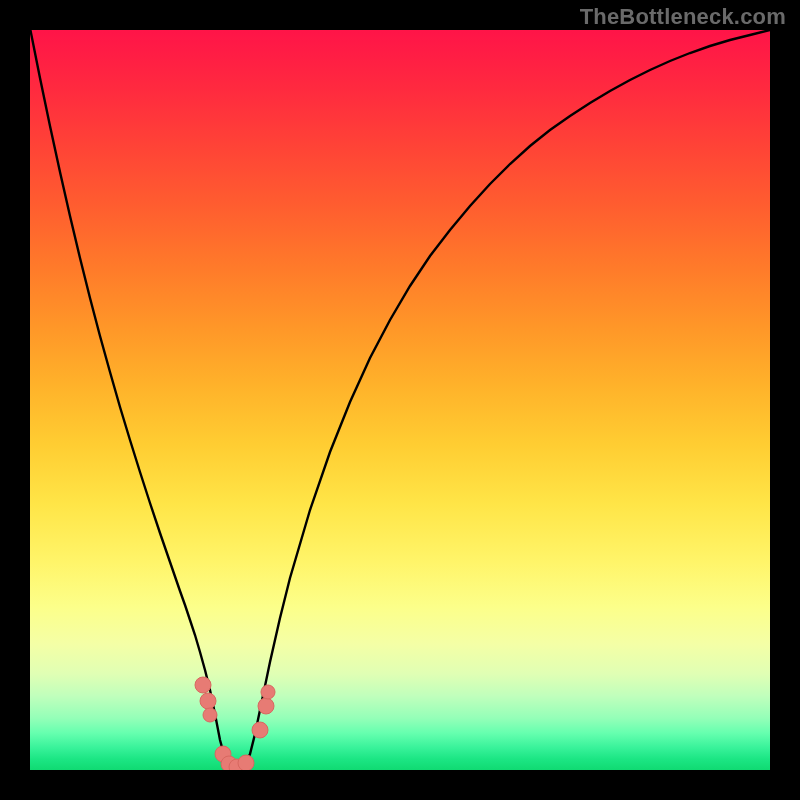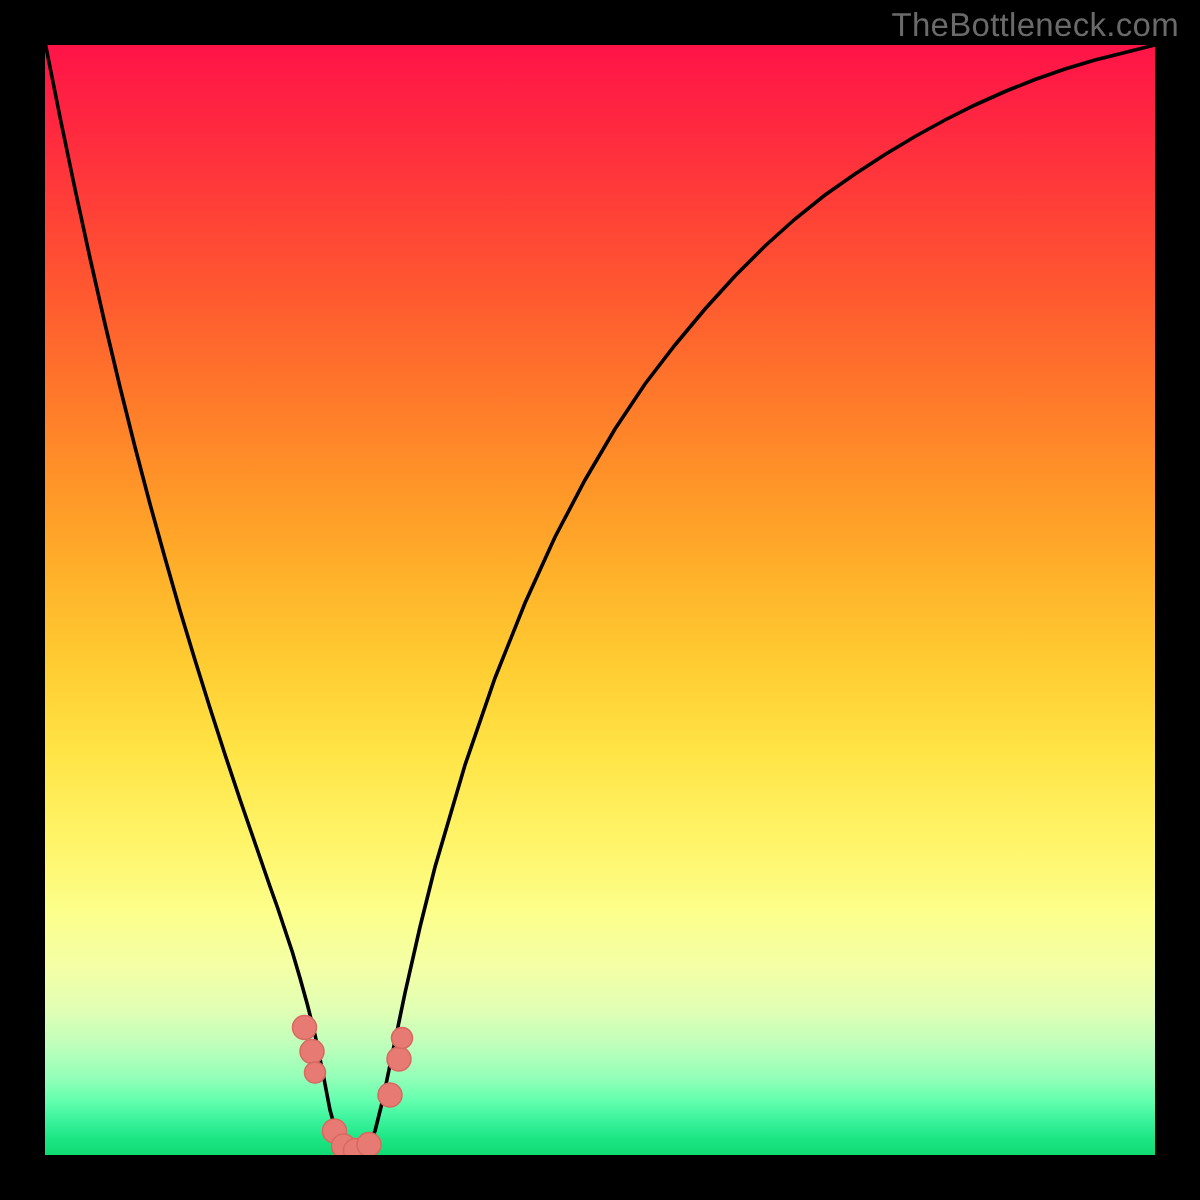--- a/index.html
+++ b/index.html
@@ -55,21 +55,21 @@
     position: absolute;
     inset: 0;
     width: 740px;
     height: 740px;
   }
   .watermark {
     position: absolute;
     top: 4px;
     right: 14px;
     font-size: 22px;
-    font-weight: 400;
+    font-weight: 700;
     color: #6a6a6a;
     letter-spacing: 0.2px;
     user-select: none;
   }
 </style>
 </head>
 <body>
 
 <div class="outer-frame">
   <div class="watermark">TheBottleneck.com</div>

